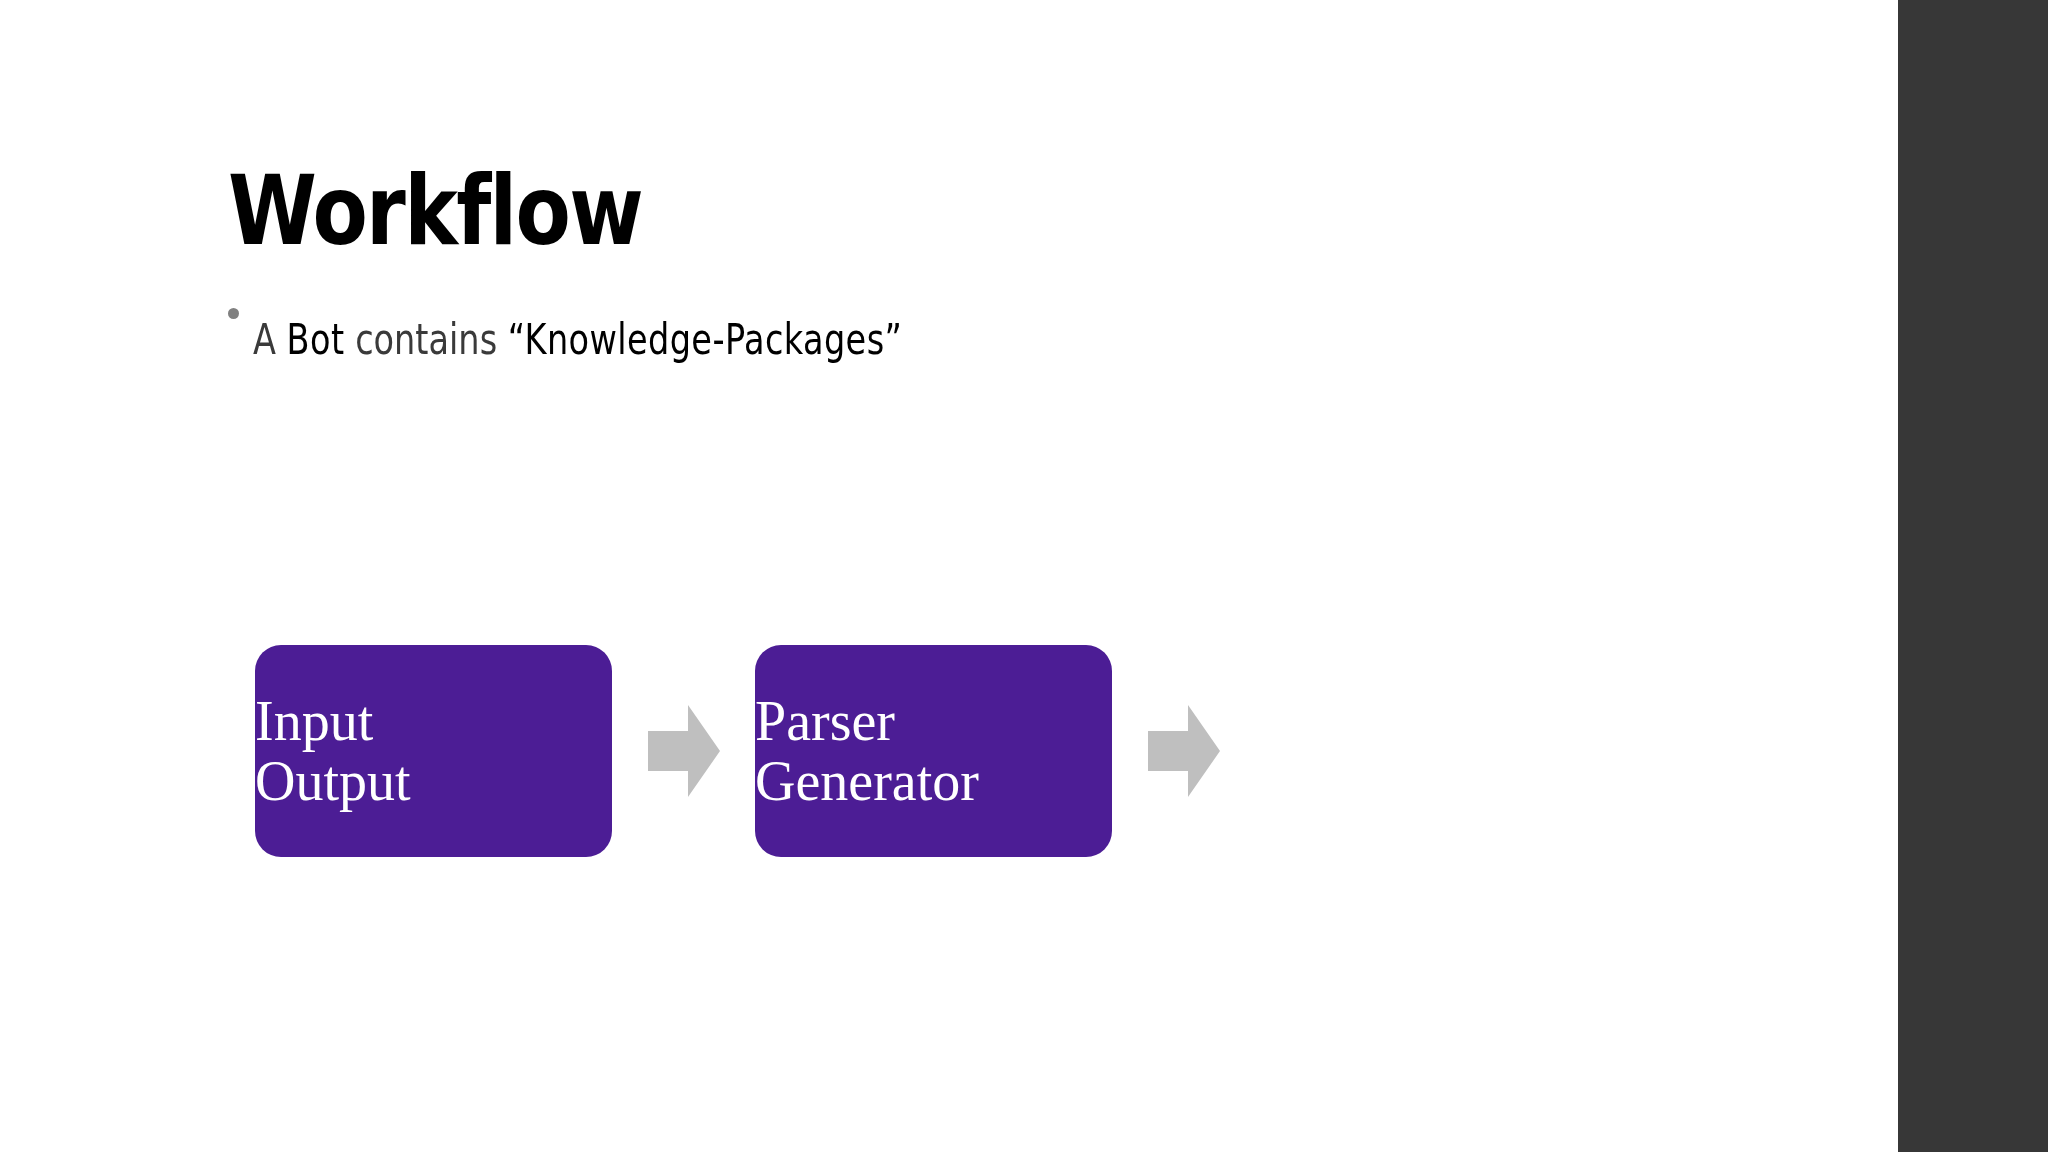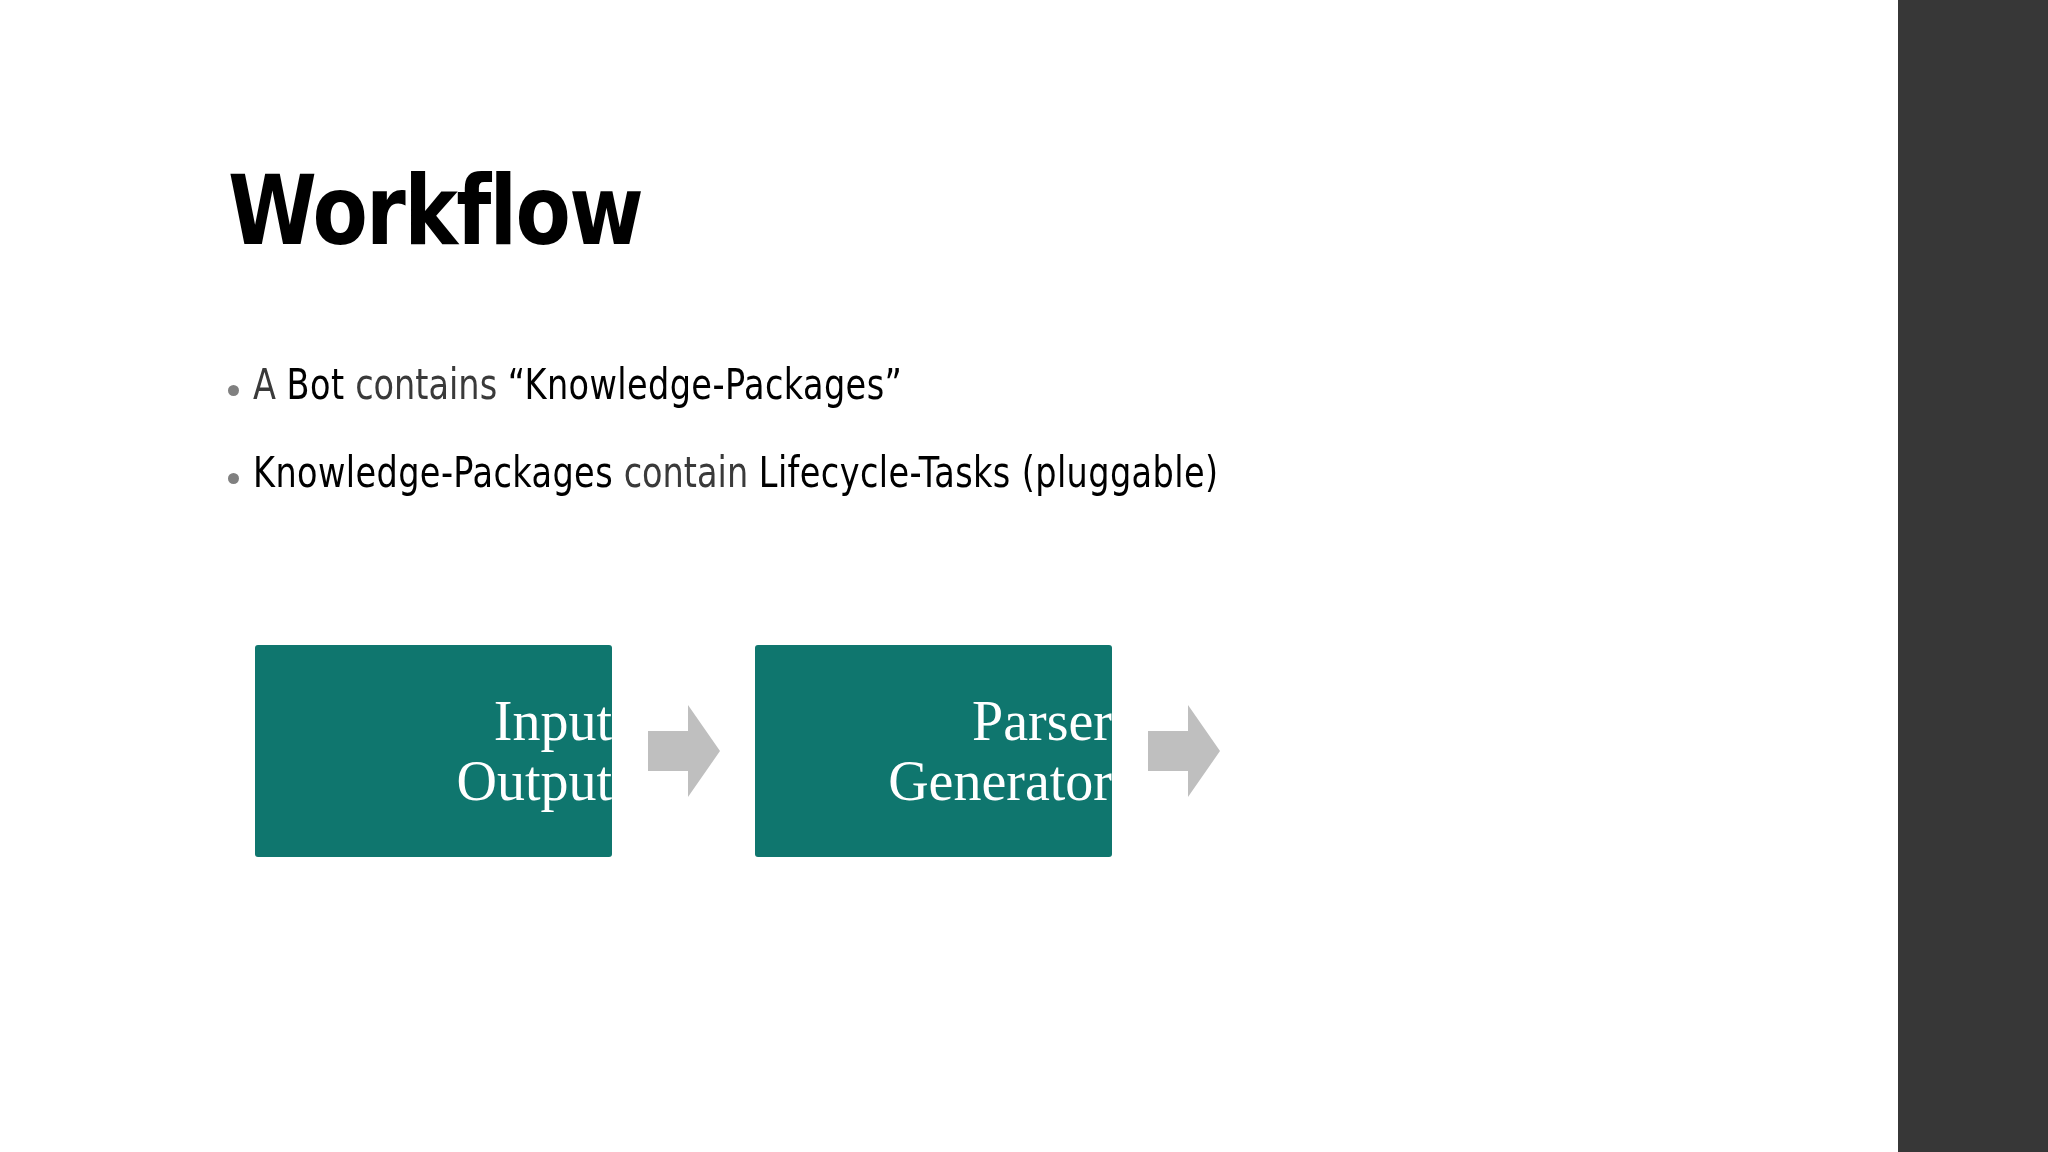--- a/index.html
+++ b/index.html
@@ -59,21 +59,21 @@
   
   #bullets {
     position: absolute;
     left: 228px;
     top: 318px;
     width: 1500px;
   }
   .bullet-row {
     position: relative;
     display: flex;
-    align-items: flex-end;
+    align-items: flex-start;
     height: 88px;
     white-space: nowrap;
   }
   .bullet-dot {
     display: inline-block;
     width: 11px;
     height: 11px;
     border-radius: 50%;
     background: #808080;
     flex: 0 0 auto;
@@ -106,25 +106,25 @@
     position: absolute;
     left: 255px;
     top: 645px;
     height: 212px;
     display: flex;
     align-items: center;
   }
   .flow-box {
     width: 357px;
     height: 212px;
-    background: #0f766e;
-    border-radius: 3px;
+    background: #4c1d95;
+    border-radius: 26px;
     display: flex;
     flex-direction: column;
-    align-items: flex-end;
+    align-items: flex-start;
     justify-content: center;
     flex: 0 0 auto;
   }
   .flow-box-line {
     font-family: "Liberation Serif", "DejaVu Serif", serif;
     font-size: 56px;
     line-height: 1.08;
     color: #ffffff;
     text-align: center;
     white-space: nowrap;
@@ -152,26 +152,20 @@
 
     <div id="bullets">
 
       <div class="bullet-row">
         <span class="bullet-dot"></span>
         <span class="bullet-text">
           <span class="w-light">A </span><span class="w-strong">Bot</span><span class="w-light"> contains </span><span class="w-strong">“Knowledge-Packages”</span>
         </span>
       </div>
 
-      <div class="bullet-row">
-        <span class="bullet-dot"></span>
-        <span class="bullet-text">
-          <span class="w-strong">Knowledge-Packages</span><span class="w-light"> contain </span><span class="w-strong">Lifecycle-Tasks (pluggable)</span>
-        </span>
-      </div>
 
     </div>
 
     <div id="flow">
 
       <div class="flow-box">
         <div class="flow-box-line">Input</div>
         <div class="flow-box-line">Output</div>
       </div>
 

